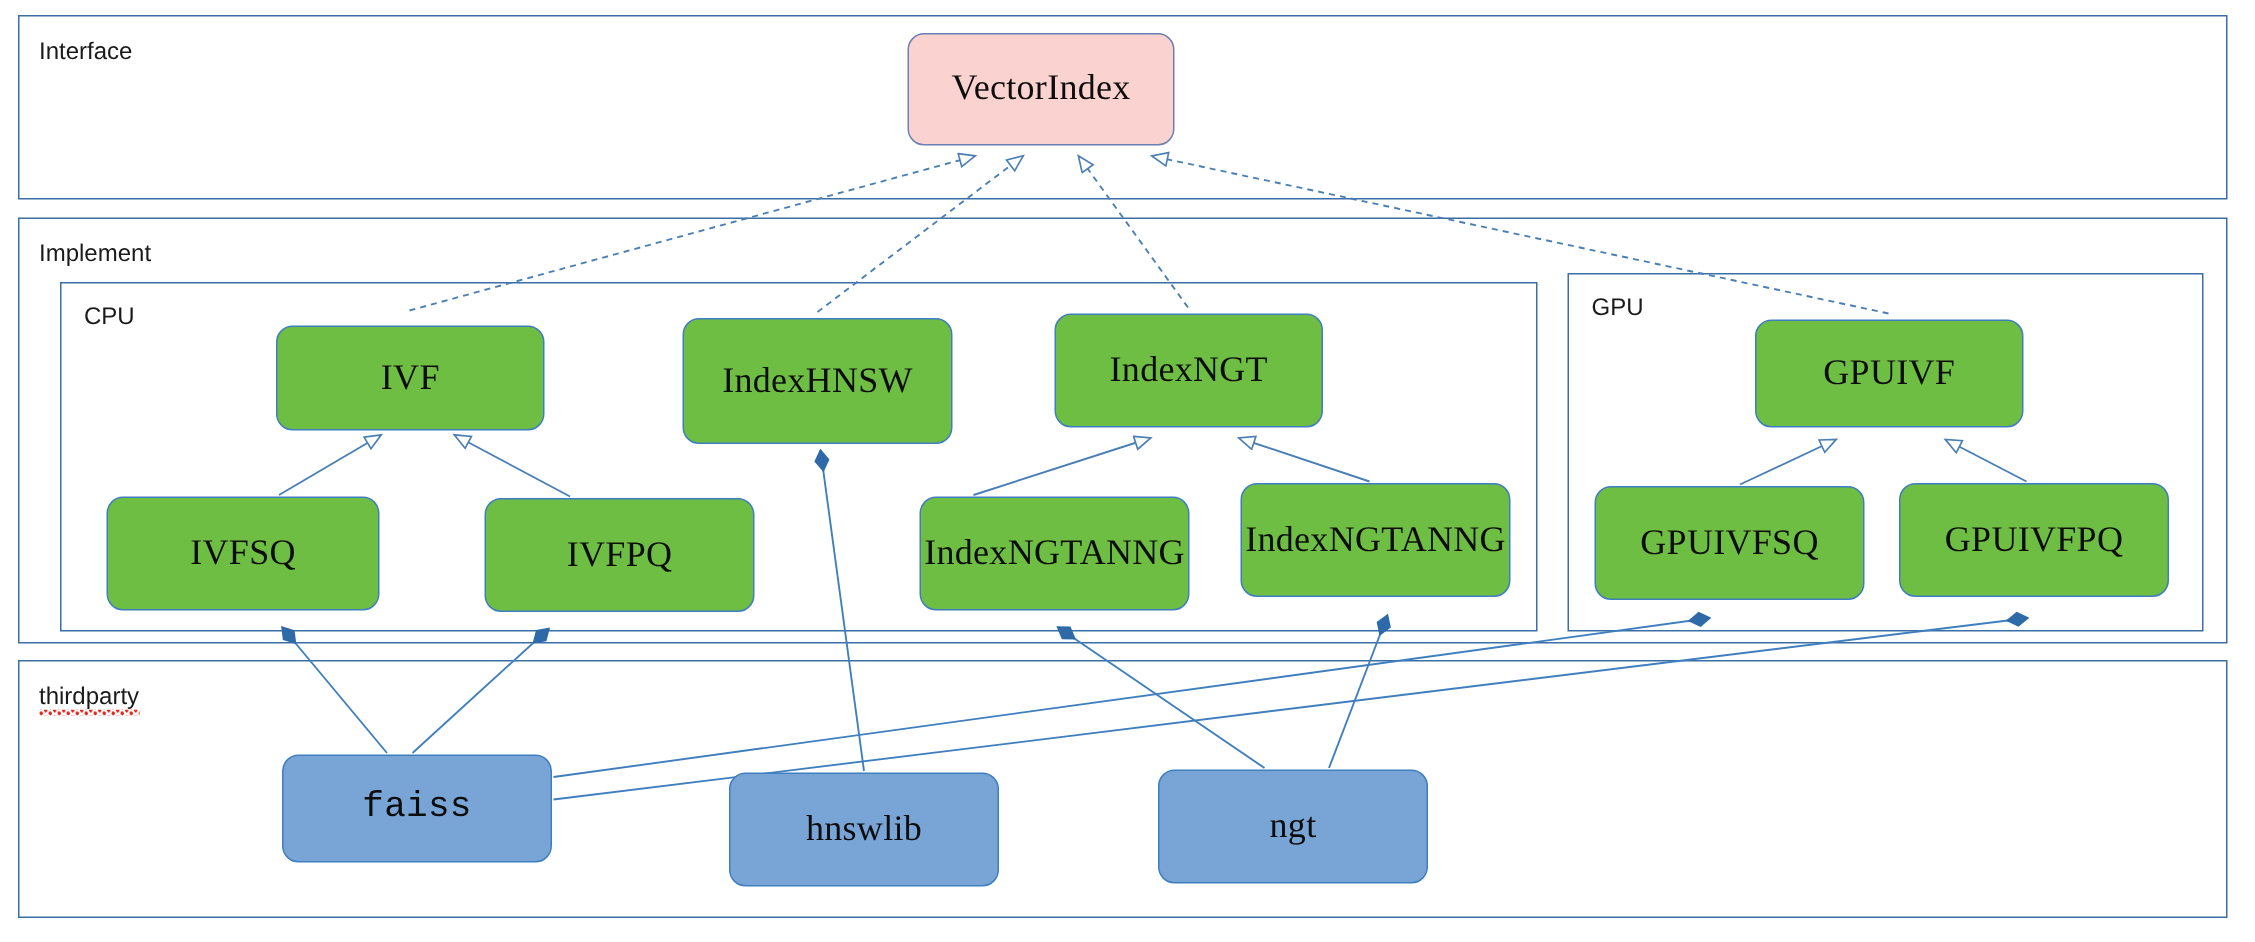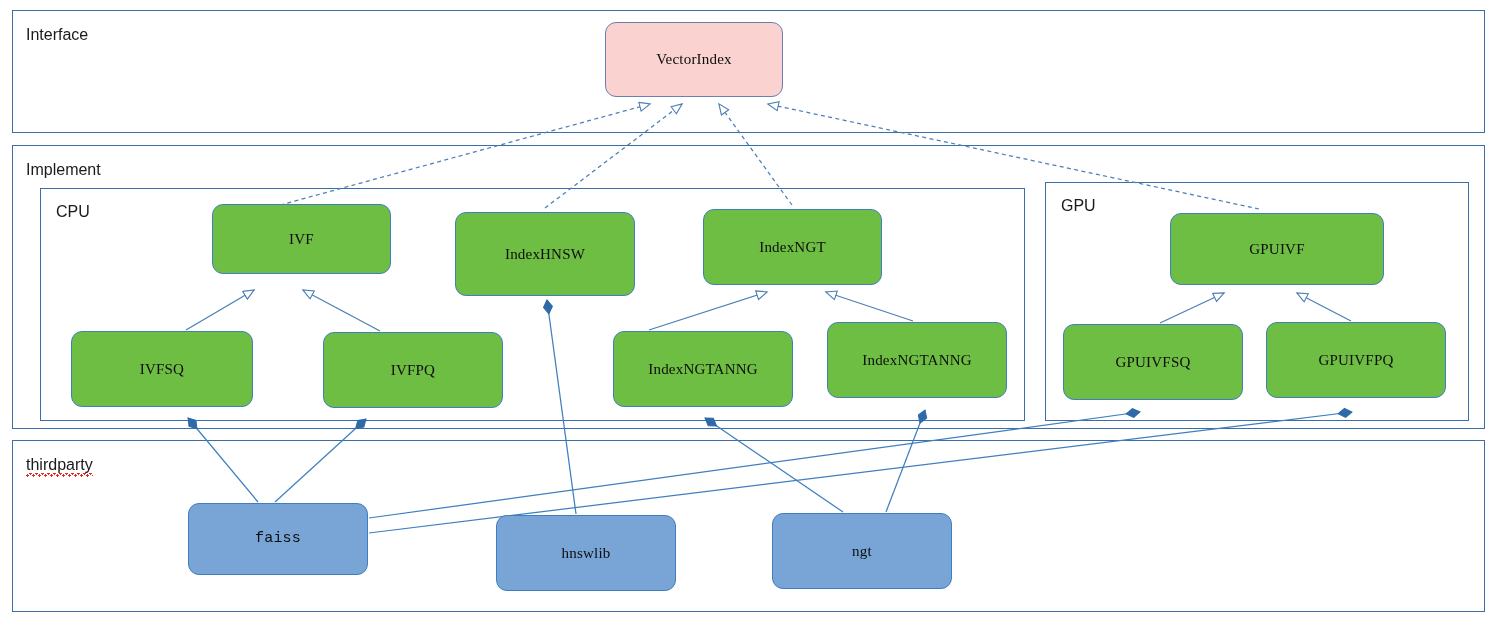--- a/index.html
+++ b/index.html
@@ -39,21 +39,21 @@
     padding-bottom:4px;
   }
 
   
   .node{
     position:absolute;
     box-sizing:border-box;
     border-radius:11px;
     display:flex;align-items:center;justify-content:center;
     font-family:"Liberation Serif",serif;
-    font-size:15px;
+    font-size:24px;
     color:#0d0d0d;
     text-align:center;
     line-height:1.1;
     letter-spacing:.2px;
   }
   .node.green{background:#6fbe44;border:1.6px solid #3f7fbf;}
   .node.blue {background:#78a5d6;border:1.6px solid #3f7fbf;}
   .node.pink {background:#fad2cf;border:1.6px solid #6b7fb5;}
 </style>
 </head>
@@ -106,27 +106,27 @@
       <path d="M 369,518 L 1140,412" marker-end="url(#diam)"></path>
       <path d="M 369,533 L 1352,412" marker-end="url(#diam)"></path>
       <path d="M 576,514 L 547,300" marker-end="url(#diam)"></path>
       <path d="M 843,512 L 705,418" marker-end="url(#diam)"></path>
       <path d="M 886,512 L 925,410" marker-end="url(#diam)"></path>
     </g>
   </svg>
 
   <div id="nodes-layer">
       <div class="node pink" style="left: 605px; top: 22px; width: 178px; height: 75px;">VectorIndex</div>
-      <div class="node green" style="left: 184px; top: 204px; width: 179px; height: 70px; margin-left: 28px;">IVF</div>
+      <div class="node green" style="left: 184px; top: 217px; width: 179px; height: 70px;">IVF</div>
       <div class="node green" style="left: 455px; top: 212px; width: 180px; height: 84px;">IndexHNSW</div>
       <div class="node green" style="left: 703px; top: 209px; width: 179px; height: 76px;">IndexNGT</div>
       <div class="node green" style="left: 71px; top: 331px; width: 182px; height: 76px;">IVFSQ</div>
       <div class="node green" style="left: 291px; top: 332px; width: 180px; height: 76px; margin-left: 32px;">IVFPQ</div>
       <div class="node green" style="left: 613px; top: 331px; width: 180px; height: 76px;">IndexNGTANNG</div>
       <div class="node green" style="left: 827px; top: 322px; width: 180px; height: 76px;">IndexNGTANNG</div>
-      <div class="node green" style="left: 1170px; top: 213px; width: 214px; height: 72px;">GPUIVF</div>
+      <div class="node green" style="left: 1170px; top: 213px; width: 179px; height: 72px;">GPUIVF</div>
       <div class="node green" style="left: 1063px; top: 324px; width: 180px; height: 76px;">GPUIVFSQ</div>
       <div class="node green" style="left: 1266px; top: 322px; width: 180px; height: 76px; text-align: right;">GPUIVFPQ</div>
       <div class="node blue" style="left: 188px; top: 503px; width: 180px; height: 72px; font-family: Liberation Mono, monospace;">faiss</div>
-      <div class="node blue" style="left: 486px; top: 515px; width: 180px; height: 76px; margin-left: 10px;">hnswlib</div>
+      <div class="node blue" style="left: 486px; top: 515px; width: 180px; height: 76px;">hnswlib</div>
       <div class="node blue" style="left: 772px; top: 513px; width: 180px; height: 76px;">ngt</div>
     </div>
 </div>
 
 </body></html>

